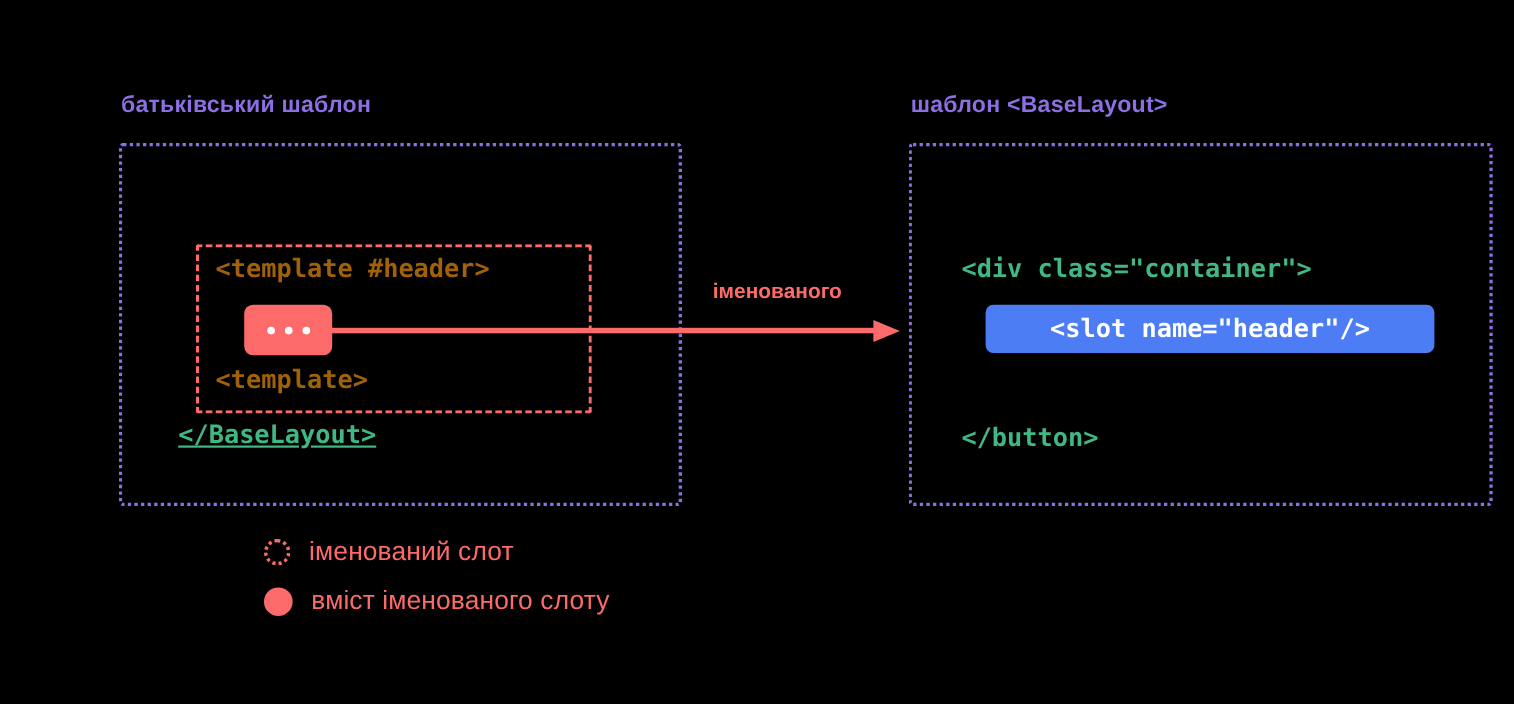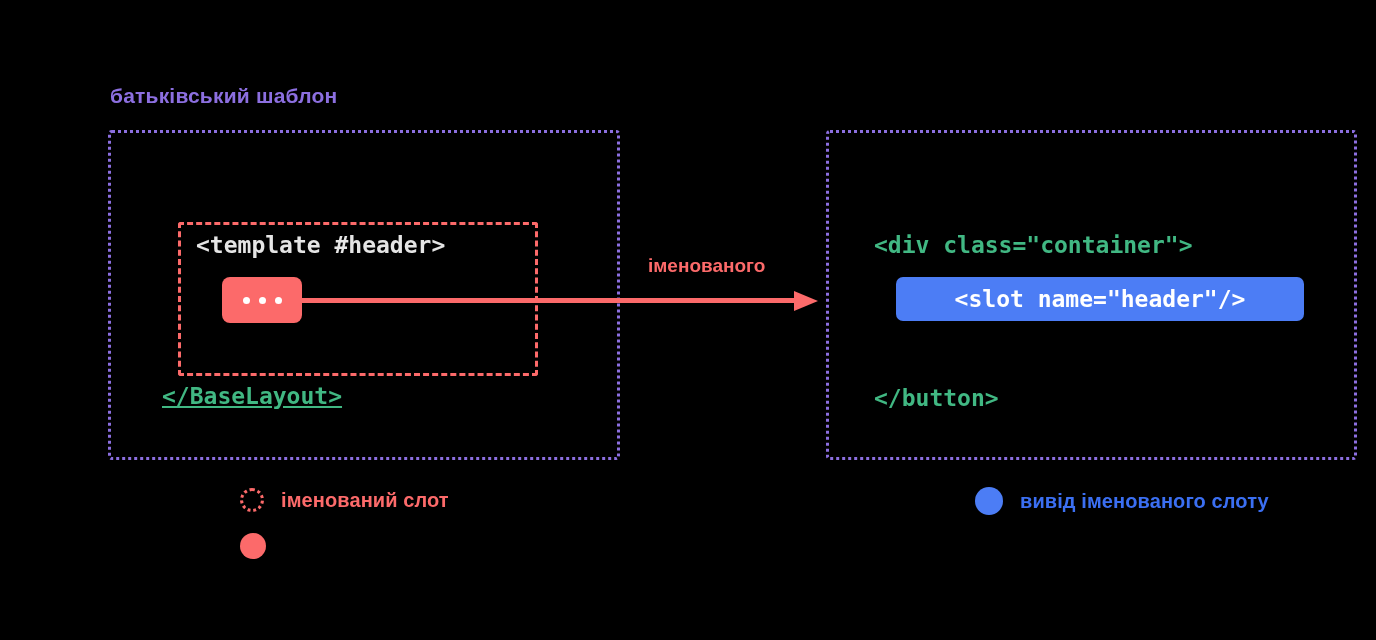--- a/index.html
+++ b/index.html
@@ -49,21 +49,21 @@
   
   .code {
     position: absolute;
     font-family: "DejaVu Sans Mono", "Liberation Mono", monospace;
     font-weight: 700;
     font-size: 23px;
     letter-spacing: 0px;
     white-space: pre;
   }
   .code.green { color: #41B883; }
-  .code.red   { color: #e5e5e5; }
+  .code.red   { color: #a16207; }
 
   
   #code-baselayout-open  { left: 162px; top: 182px; }
   #code-template-header  { left: 196px; top: 232px; }
   #code-template-close   { left: 196px; top: 333px; }
   #code-baselayout-close { left: 162px; top: 383px; text-decoration: underline; }
 
   
   #slot-region {
     position: absolute;
@@ -162,22 +162,22 @@
   
   .legend-row {
     position: absolute;
     display: flex;
     align-items: center;
     gap: 17px;
     white-space: nowrap;
   }
   .legend-label {
     font-family: "Liberation Sans", sans-serif;
-    font-weight: 700;
-    font-size: 20px;
+    font-weight: 400;
+    font-size: 24px;
     letter-spacing: 0.1px;
   }
   .legend-label.red  { color: #FC6A6A; }
   .legend-label.blue { color: #3B6FF2; }
 
   .marker-ring {
     width: 24px;
     height: 24px;
     border: 3px dotted #FC6A6A;
     border-radius: 50%;
@@ -216,48 +216,47 @@
   <div id="slot-region"></div>
 
   <div class="code red" id="code-template-header">&lt;template #header&gt;</div>
 
   <div id="slot-content-chip">
     <span class="dot"></span>
     <span class="dot"></span>
     <span class="dot"></span>
   </div>
 
+  <div class="code red" id="code-template-close">&lt;template&gt;</div>
 
   <div class="code green" id="code-baselayout-close">&lt;/BaseLayout&gt;</div>
 
   <div id="arrow-label">іменованого</div>
 
   <div id="arrow-wrap">
     <div id="arrow-line"></div>
     <div id="arrow-head"></div>
   </div>
 
+  <div class="panel-title" id="title-right">шаблон &lt;BaseLayout&gt;</div>
 
   <div class="panel" id="panel-right"></div>
 
   <div class="code green" id="code-div-open">&lt;div class="container"&gt;</div>
 
   <div id="slot-output-chip">
     <span class="chip-text">&lt;slot name="header"/&gt;</span>
   </div>
 
   <div class="code green" id="code-button-close">&lt;/button&gt;</div>
 
   <div class="legend-row" id="legend-named-slot">
     <span class="marker-ring"></span>
     <span class="legend-label red">іменований слот</span>
   </div>
 
   <div class="legend-row" id="legend-slot-content">
     <span class="marker-dot-red"></span>
-  </div>
-
-  <div class="legend-row" id="legend-slot-output">
-    <span class="marker-dot-blue"></span>
-    <span class="legend-label blue">вивід іменованого слоту</span>
-  </div>
+    <span class="legend-label red">вміст іменованого слоту</span>
+  </div>
+
 
 </div>
 
 </body></html>

